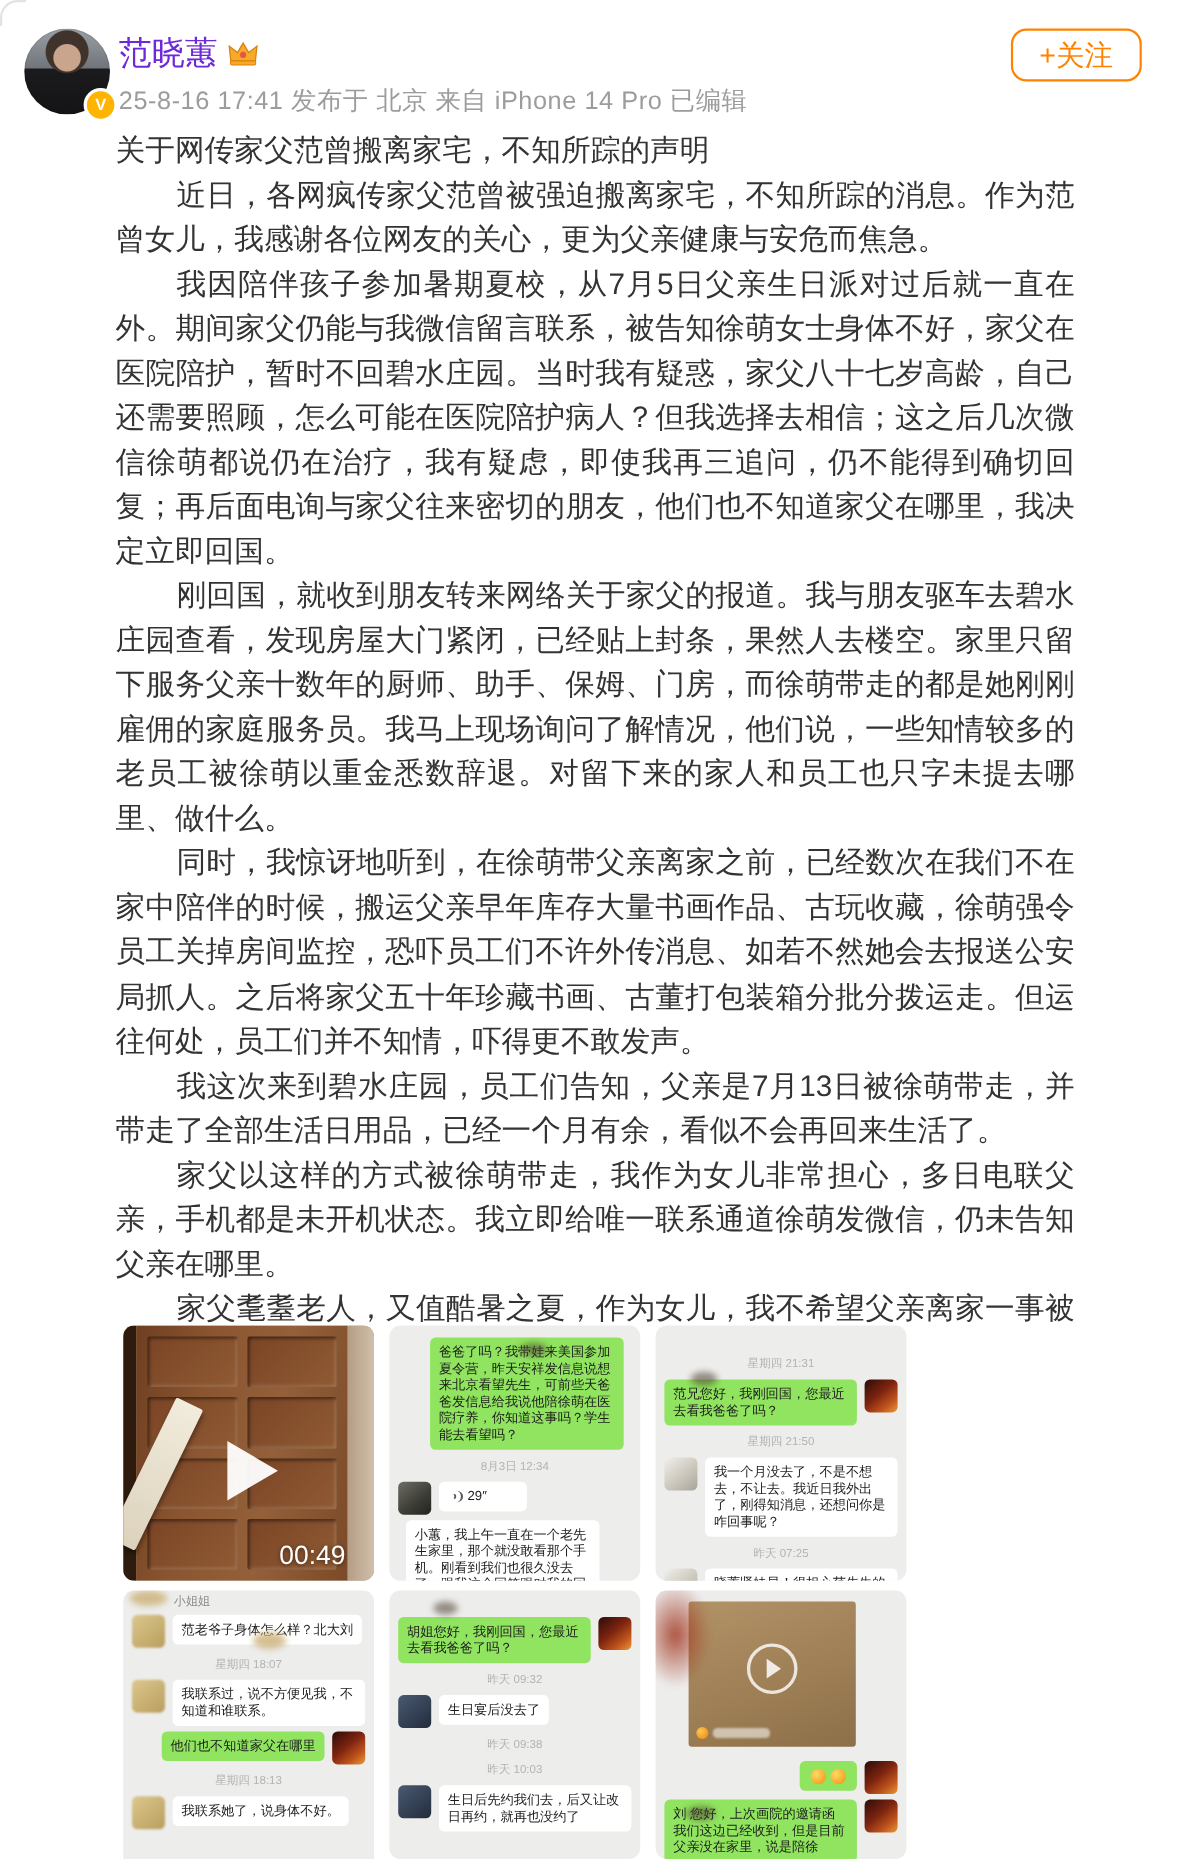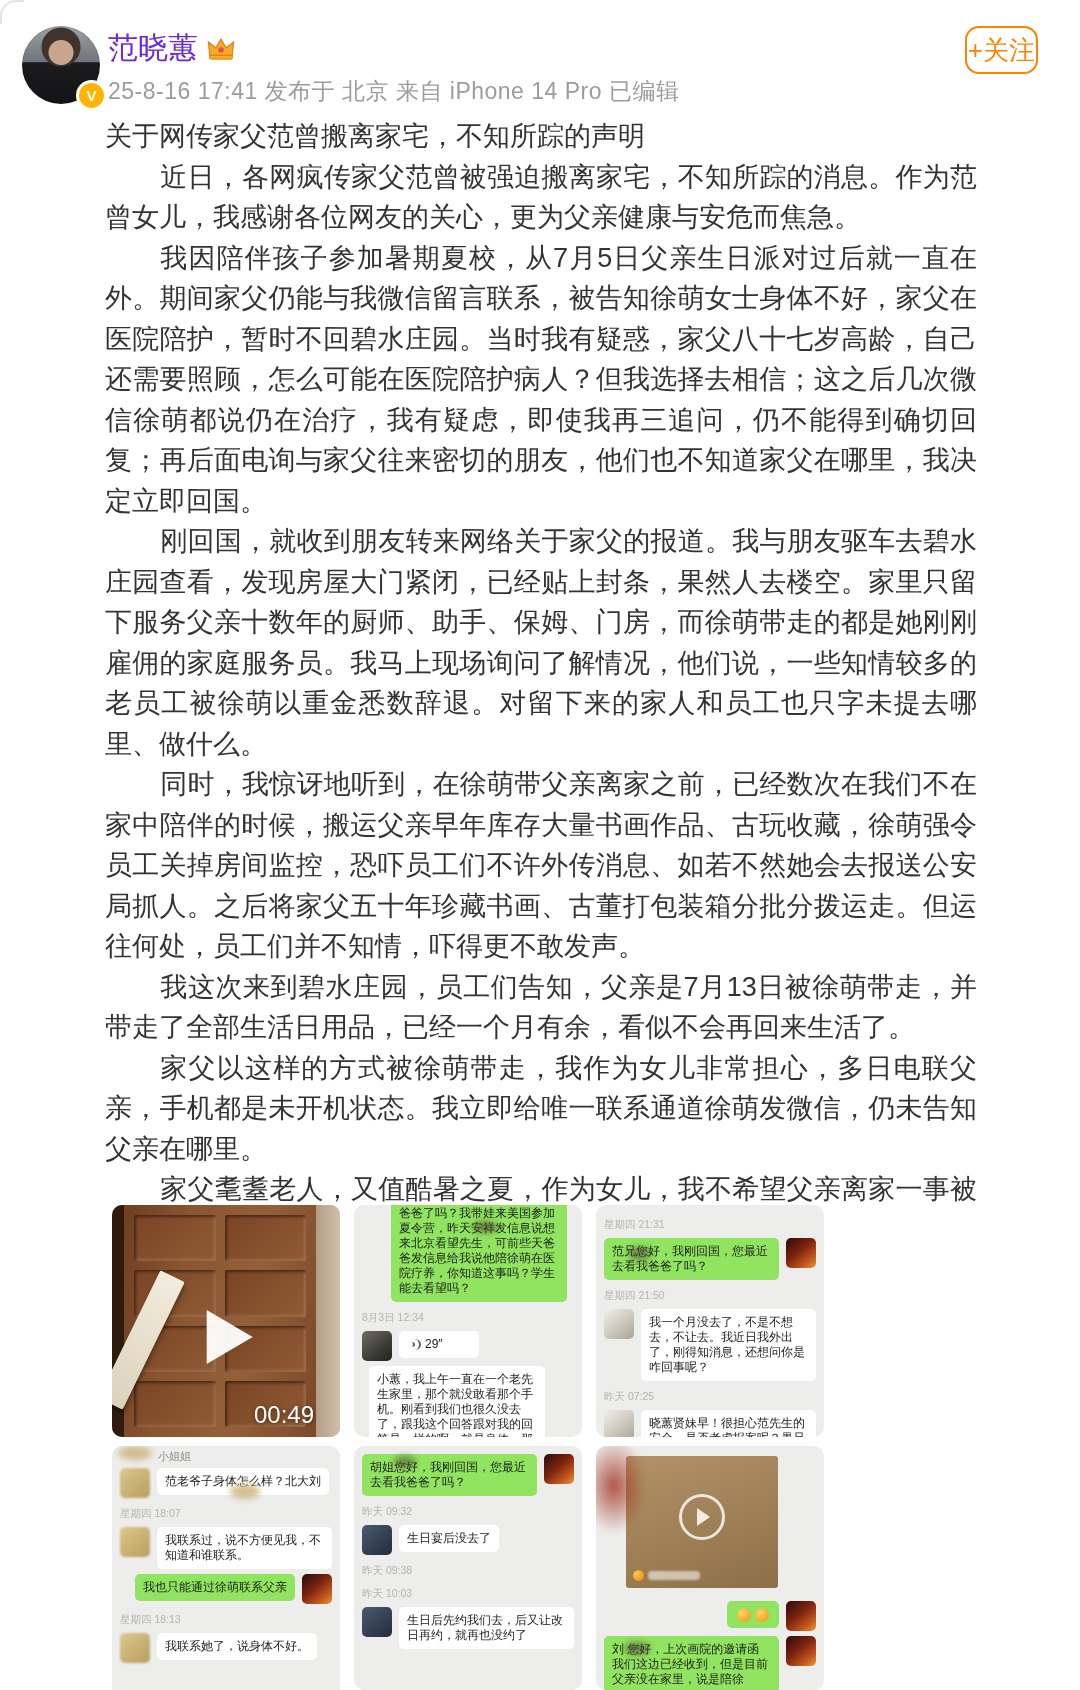--- a/index.html
+++ b/index.html
@@ -20,21 +20,21 @@
   }
   .vbadge{
     position:absolute;left:54px;top:54px;width:25px;height:25px;border-radius:50%;
     background:#ffb400;border:3px solid #fff;color:#fff;font-weight:bold;
     font-size:15px;line-height:25px;text-align:center;
   }
   .nrow{position:absolute;left:86px;top:4px;display:flex;align-items:center;gap:9px}
   .uname{font-size:30px;font-weight:normal;color:#6d28d9}
   .meta{position:absolute;left:86px;top:52px;font-size:23px;color:#9c9c9c;letter-spacing:.5px}
   .follow{
-    position:absolute;right:0;top:2px;height:48px;padding:0 1px;
+    position:absolute;right:0;top:2px;height:48px;padding:0 24px;
     border:2px solid #ff8200;border-radius:14px;background:#fff;color:#ff8200;
     font-size:26px;line-height:44px;font-family:inherit;cursor:pointer;
   }
   
   .content{
     position:absolute;top:116px;left:105px;width:872px;max-height:1086px;overflow:hidden;
     font-size:27px;line-height:40.5px;text-align:justify;color:#333;
   }
   .content p{margin:0;text-indent:2.05em}
   .content p.ptitle{text-indent:0}
@@ -60,23 +60,23 @@
     border-radius:2px}
   .seal{position:absolute;left:16px;top:64px;width:27px;height:142px;
     background:linear-gradient(180deg,#f2ecdd,#dcd2bc);transform:rotate(26deg);
     box-shadow:2px 3px 5px rgba(0,0,0,.4);border-radius:2px}
   .play-tri{position:absolute;left:50%;top:57%;transform:translate(-42%,-50%);
     width:0;height:0;border-left:46px solid rgba(255,255,255,.95);
     border-top:27px solid transparent;border-bottom:27px solid transparent}
   .dur{position:absolute;right:26px;bottom:8px;color:#fff;font-size:24px;
     text-shadow:0 1px 4px rgba(0,0,0,.55)}
   
-  .chat{position:absolute;inset:0;padding:4px 8px;box-sizing:border-box;
+  .chat{position:absolute;inset:0;padding:20px 8px;box-sizing:border-box;
     font-size:12px;line-height:15px;color:#1c1c1c}
-  .trow{color:#b3b3b3;font-size:10.5px;margin:8px 0 6px}
+  .trow{text-align:center;color:#b3b3b3;font-size:10.5px;margin:8px 0 6px}
   .mr{display:flex;margin:5px 0;align-items:flex-start}
   .mr.right{justify-content:flex-end}
   .cav{width:30px;height:30px;border-radius:5px;flex:0 0 30px}
   .bub{max-width:160px;padding:6px 8px;border-radius:5px;position:relative;word-break:break-all}
   .bub.w{background:#ffffff}
   .bub.g{background:#90e45f}
   .mr.left .bub{margin-left:7px}
   .mr.right .bub{margin-right:7px}
   .noav{margin-left:37px}
   .av-self{background:linear-gradient(140deg,#3a100a 8%,#7e2410 45%,#c2571c 76%,#e89b3a)}
@@ -217,21 +217,21 @@
         <div class="cav av-tan"></div>
         <div class="bub w">范老爷子身体怎么样？北大刘</div>
       </div>
       <div class="sm sm-tan" style="left:118px;top:38px;width:30px;height:15px"></div>
       <div class="trow">星期四 18:07</div>
       <div class="mr left">
         <div class="cav av-tan"></div>
         <div class="bub w">我联系过，说不方便见我，不知道和谁联系。</div>
       </div>
       <div class="mr right">
-        <div class="bub g">我也只能通过徐萌联系父亲</div>
+        <div class="bub g">他们也不知道家父在哪里</div>
         <div class="cav av-self"></div>
       </div>
       <div class="trow">星期四 18:13</div>
       <div class="mr left">
         <div class="cav av-tan"></div>
         <div class="bub w">我联系她了，说身体不好。</div>
       </div>
     </div>
   </div>
 

